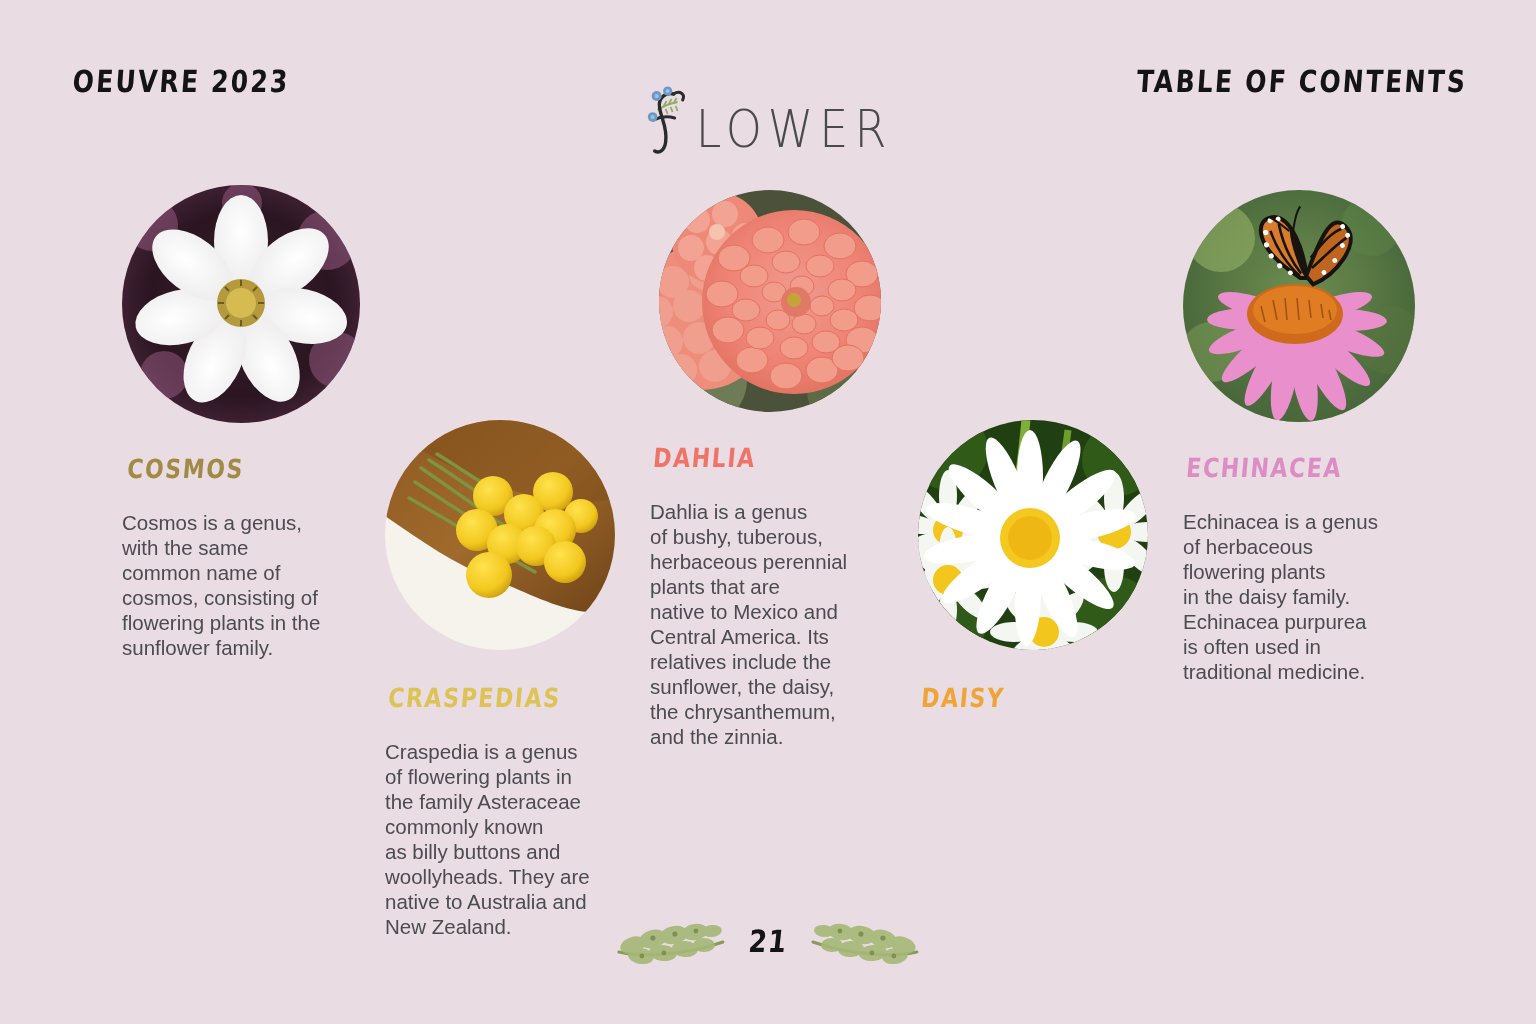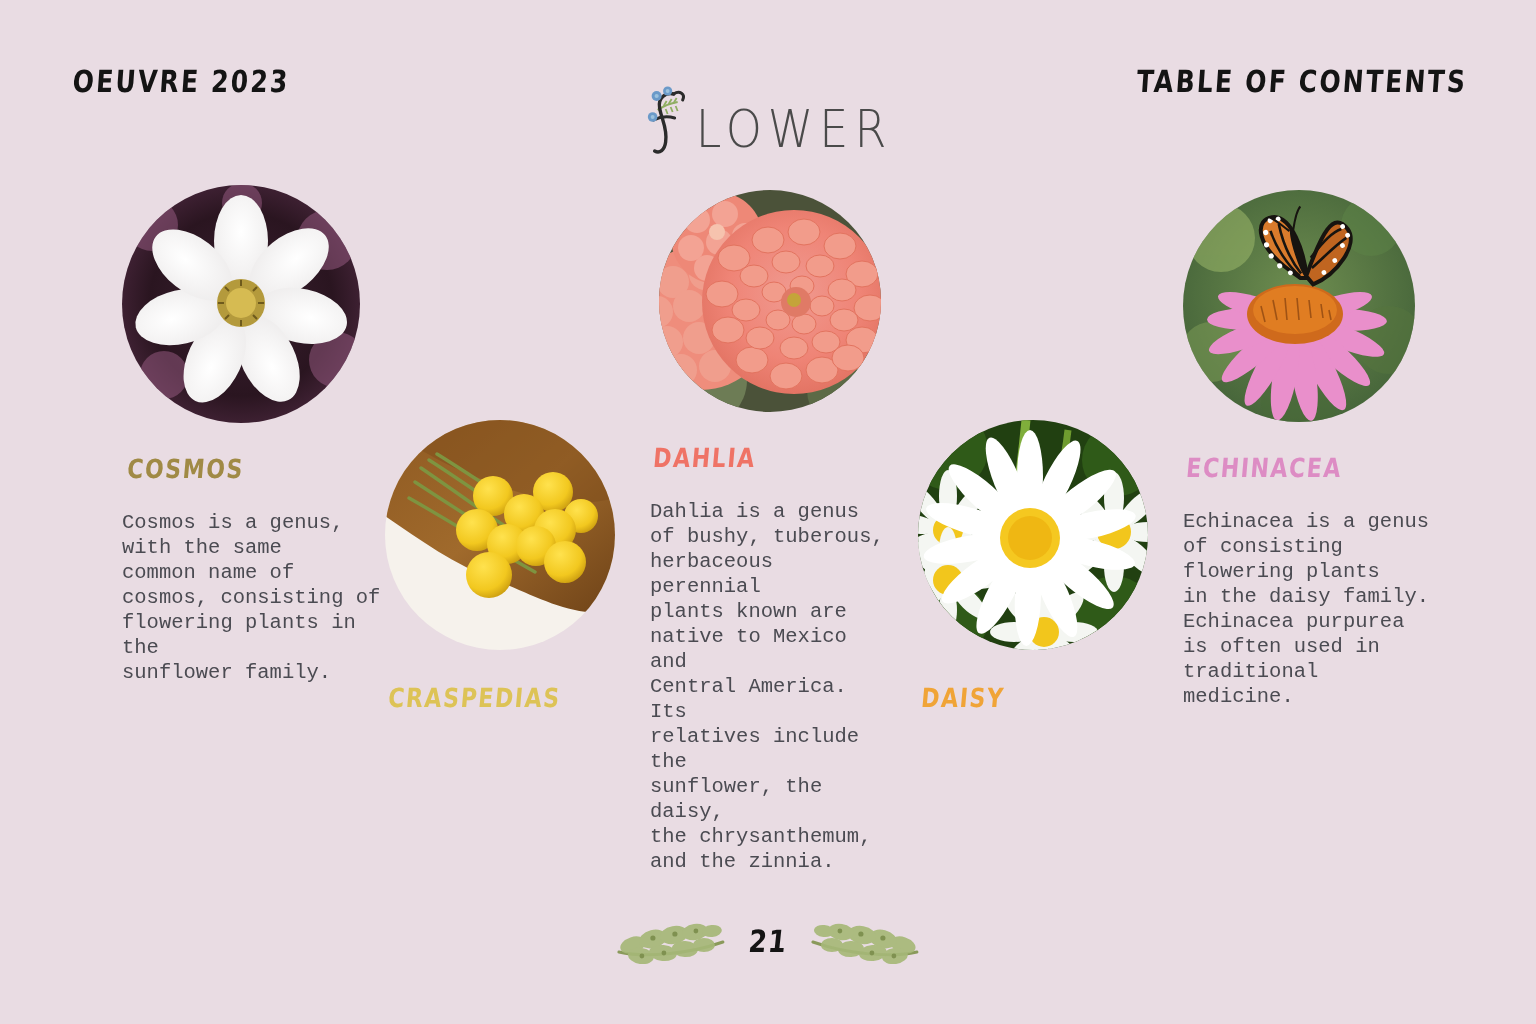--- a/index.html
+++ b/index.html
@@ -79,21 +79,21 @@
   .flower-name {
     font-family: "DejaVu Sans", sans-serif;
     font-size: 22px;
     font-weight: bold;
     letter-spacing: 1.6px;
     transform: skewX(-5deg) scaleY(1.2);
     transform-origin: left bottom;
     white-space: nowrap;
   }
   .flower-desc {
-    font-family: Liberation Mono, monospace;
+    font-family: Liberation Sans, sans-serif;
     font-size: 20.5px;
     line-height: 1.22;
     color: #4b4b52;
     white-space: pre-line;
     margin-top: 26px;
   }
 
   
   #card-cosmos    { left: 122px;  top: 185px; width: 262px; }
   #card-cosmos    .photo { width: 238px; height: 238px; margin-left: 0; }
@@ -275,20 +275,28 @@
         <circle cx="92" cy="110" r="21" fill="url(#ball)"></circle>
         <circle cx="170" cy="110" r="21" fill="url(#ball)"></circle>
         <circle cx="122" cy="124" r="20" fill="url(#ball)"></circle>
         <circle cx="151" cy="126" r="20" fill="url(#ball)"></circle>
         <circle cx="180" cy="142" r="21" fill="url(#ball)"></circle>
         <circle cx="104" cy="155" r="23" fill="url(#ball)"></circle>
       </g>
     </svg>
   </div>
   <div class="flower-name" style="color: rgb(221, 195, 86);">CRASPEDIAS</div>
+  <div class="flower-desc">Craspedia is a genus
+of flowering plants in
+the family Asteraceae
+commonly known
+as billy buttons and
+woollyheads. They are
+native to Australia and
+New Zealand.</div>
 </div>
 
 <div class="card" id="card-dahlia">
   <div class="photo">
     <svg width="222" height="222" viewBox="0 0 222 222">
       <defs>
         <radialGradient id="dahGrad" cx="50%" cy="45%" r="60%">
           <stop offset="0%" stop-color="#f09a90"></stop>
           <stop offset="60%" stop-color="#ef8476"></stop>
           <stop offset="100%" stop-color="#e0705f"></stop>
@@ -361,21 +369,21 @@
         </g>
         <circle cx="2" cy="0" r="15" fill="#e07a66"></circle>
         <circle cx="0" cy="-2" r="7" fill="#c4a43a"></circle>
       </g>
     </svg>
   </div>
   <div class="flower-name" style="color: rgb(239, 115, 102);">DAHLIA</div>
   <div class="flower-desc">Dahlia is a genus
 of bushy, tuberous,
 herbaceous perennial
-plants known are
+plants that are
 native to Mexico and
 Central America. Its
 relatives include the
 sunflower, the daisy,
 the chrysanthemum,
 and the zinnia.</div>
 </div>
 
 <div class="card" id="card-daisy">
   <div class="photo">
@@ -652,21 +660,21 @@
           </g>
           <ellipse cx="-2" cy="-14" rx="4" ry="26" fill="#171410"></ellipse>
           <path d="M-4 -38 C-12 -50 -16 -56 -20 -58" stroke="#171410" stroke-width="2" fill="none"></path>
           <path d="M0 -38 C6 -50 10 -56 14 -58" stroke="#171410" stroke-width="2" fill="none"></path>
         </g>
       </g>
     </svg>
   </div>
   <div class="flower-name" style="color: rgb(221, 140, 196);">ECHINACEA</div>
   <div class="flower-desc">Echinacea is a genus
-of consisting
+of herbaceous
 flowering plants
 in the daisy family.
 Echinacea purpurea
 is often used in
 traditional medicine.</div>
 </div>
 
 <div class="footer">
   <span class="leaf-l">
     <svg class="leaf-svg" width="112" height="46" viewBox="0 0 112 46">

